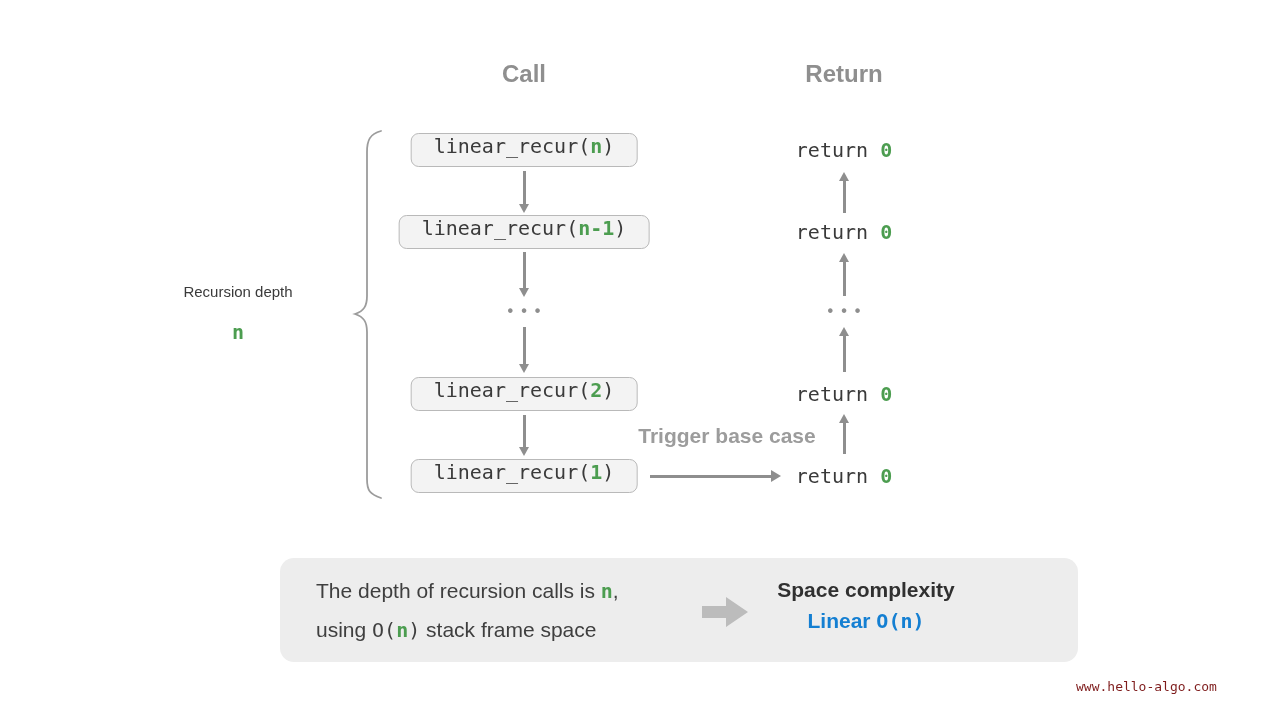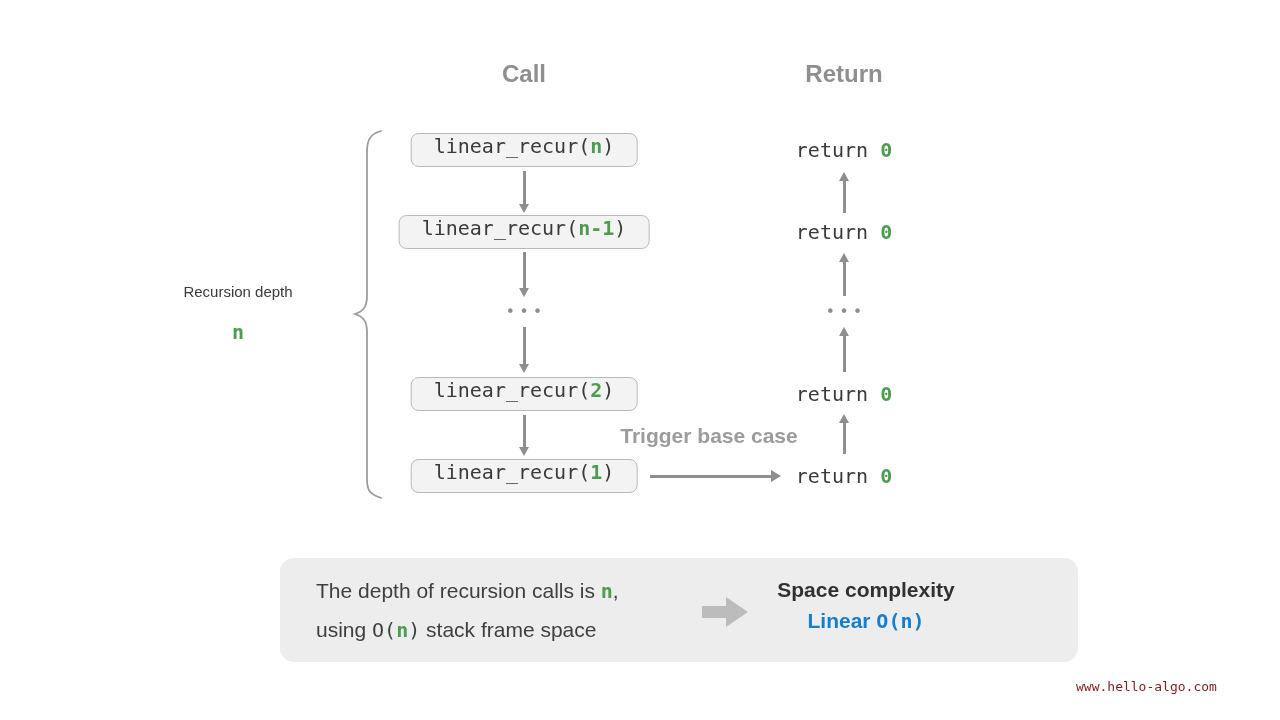--- a/index.html
+++ b/index.html
@@ -66,21 +66,21 @@
 <div class="code-row cx" style="left:844px;top:215px;"><span>return </span><span class="green">0</span></div>
 <div class="dots cx" style="left:848px;top:302px;">•••</div>
 <div class="code-row cx" style="left:844px;top:377px;"><span>return </span><span class="green">0</span></div>
 <div class="code-row cx" style="left:844px;top:459px;"><span>return </span><span class="green">0</span></div>
 
 <div class="varrow up" style="left:843px;top:180px;height:33px;"></div>
 <div class="varrow up" style="left:843px;top:261px;height:35px;"></div>
 <div class="varrow up" style="left:843px;top:335px;height:37px;"></div>
 <div class="varrow up" style="left:843px;top:422px;height:32px;"></div>
 
-<div class="trigger cx" style="left:709px;top:424px;">Trigger base case</div>
+<div class="trigger cx" style="left:727px;top:424px;">Trigger base case</div>
 <div class="harrow" style="left:650px;top:475px;width:122px;"></div>
 
 <div class="summary">
   <div class="sum-line" style="left:36px;top:21px;"><span>The depth of recursion calls is </span><span class="green mono">n</span><span>,</span></div>
   <div class="sum-line" style="left:36px;top:60px;"><span>using </span><span class="mono">O(</span><span class="green mono">n</span><span class="mono">)</span><span> stack frame space</span></div>
   <svg style="left:422px;top:37px;" width="48" height="34" viewBox="0 0 48 34">
     <polygon points="0,11 24,11 24,2 46,17 24,32 24,23 0,23" fill="#bcbcbc"></polygon>
   </svg>
   <div class="sum-title cx" style="left:586px;top:20px;">Space complexity</div>
   <div class="sum-value cx" style="left:586px;top:51px;"><span>Linear </span><span class="mono">O(n)</span></div>

